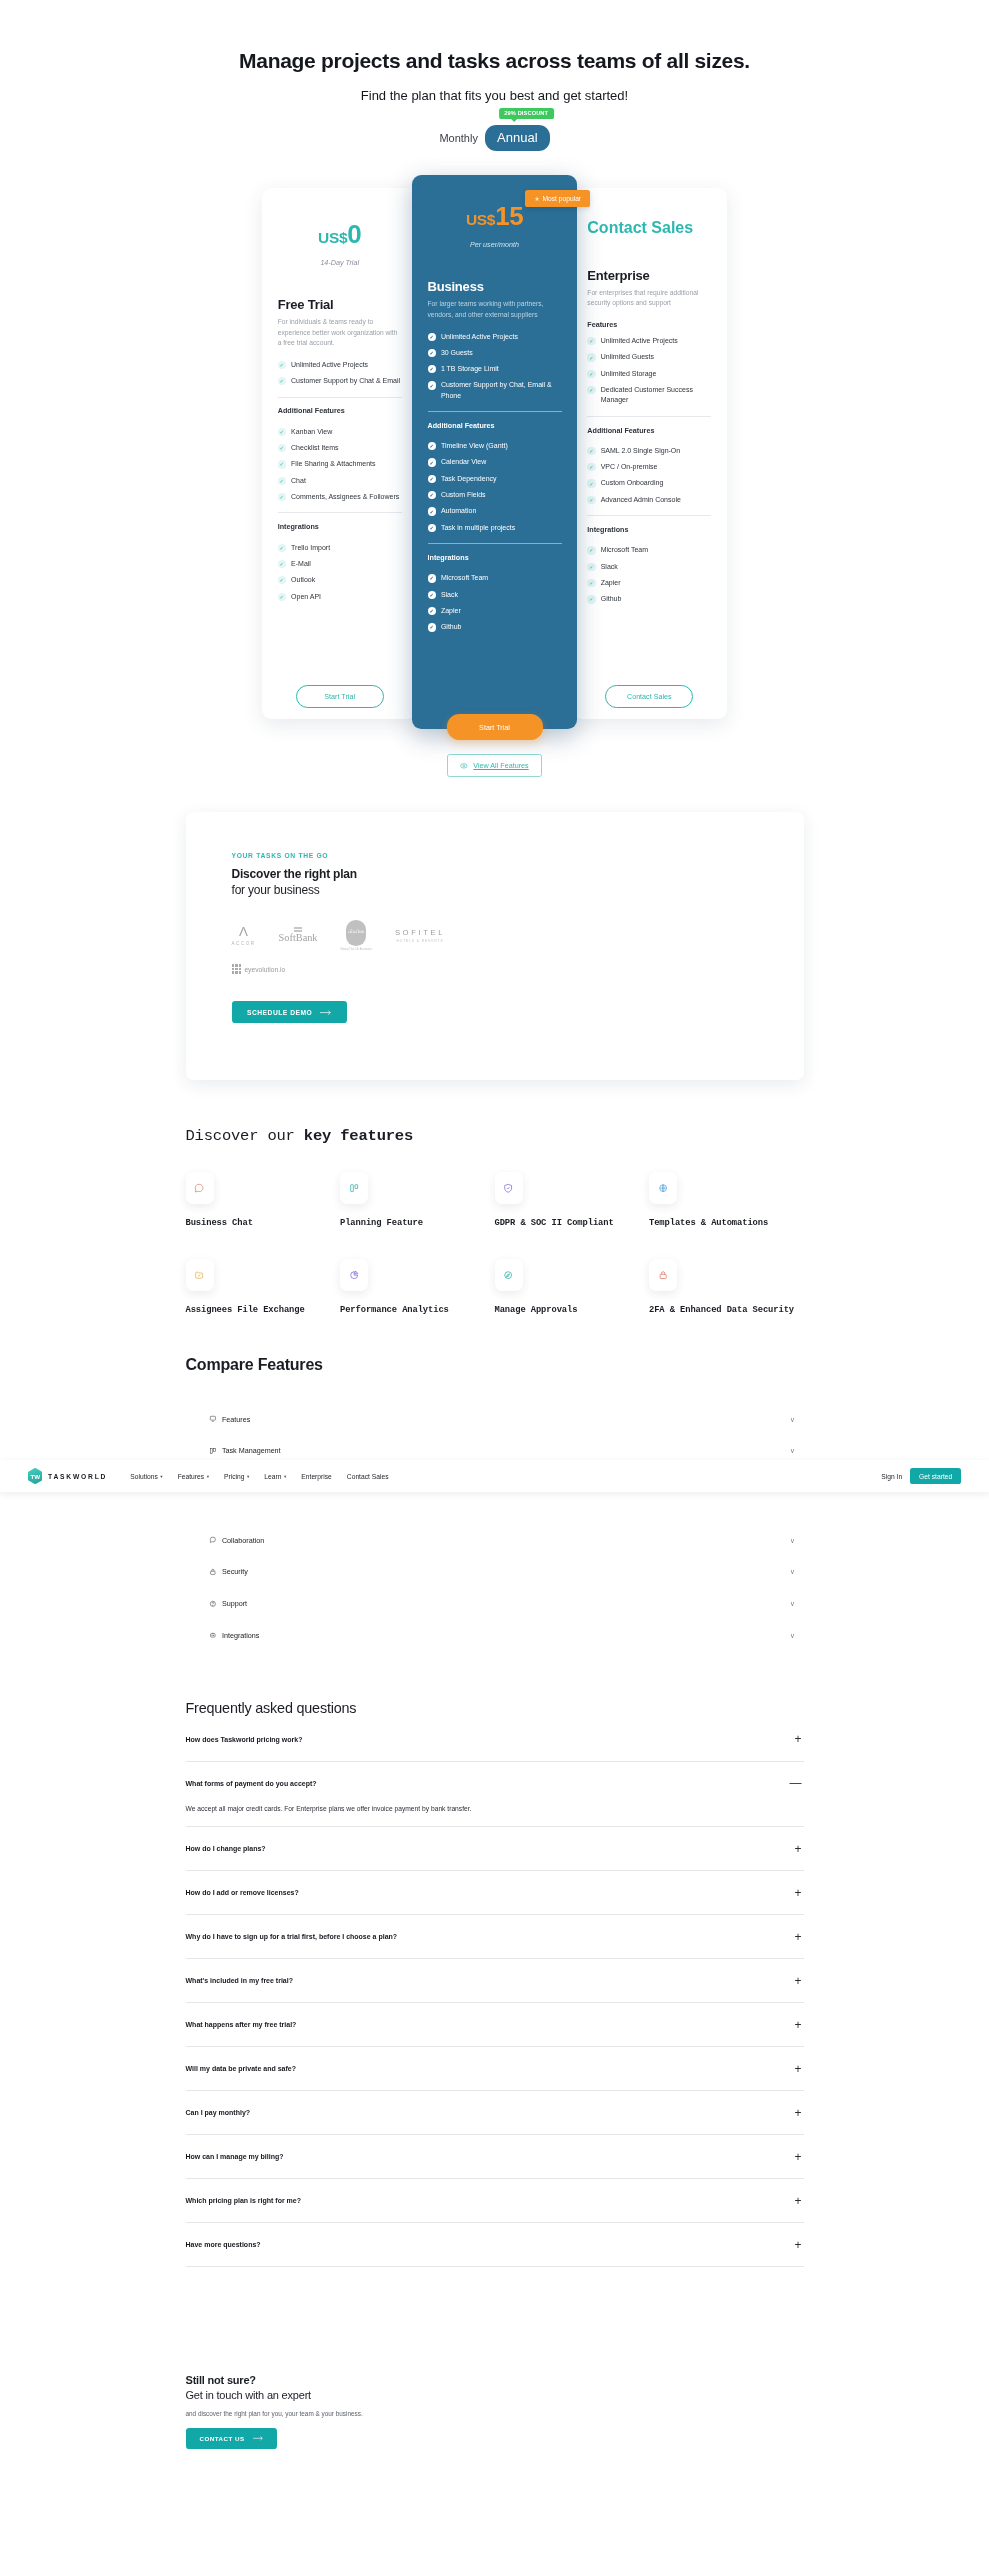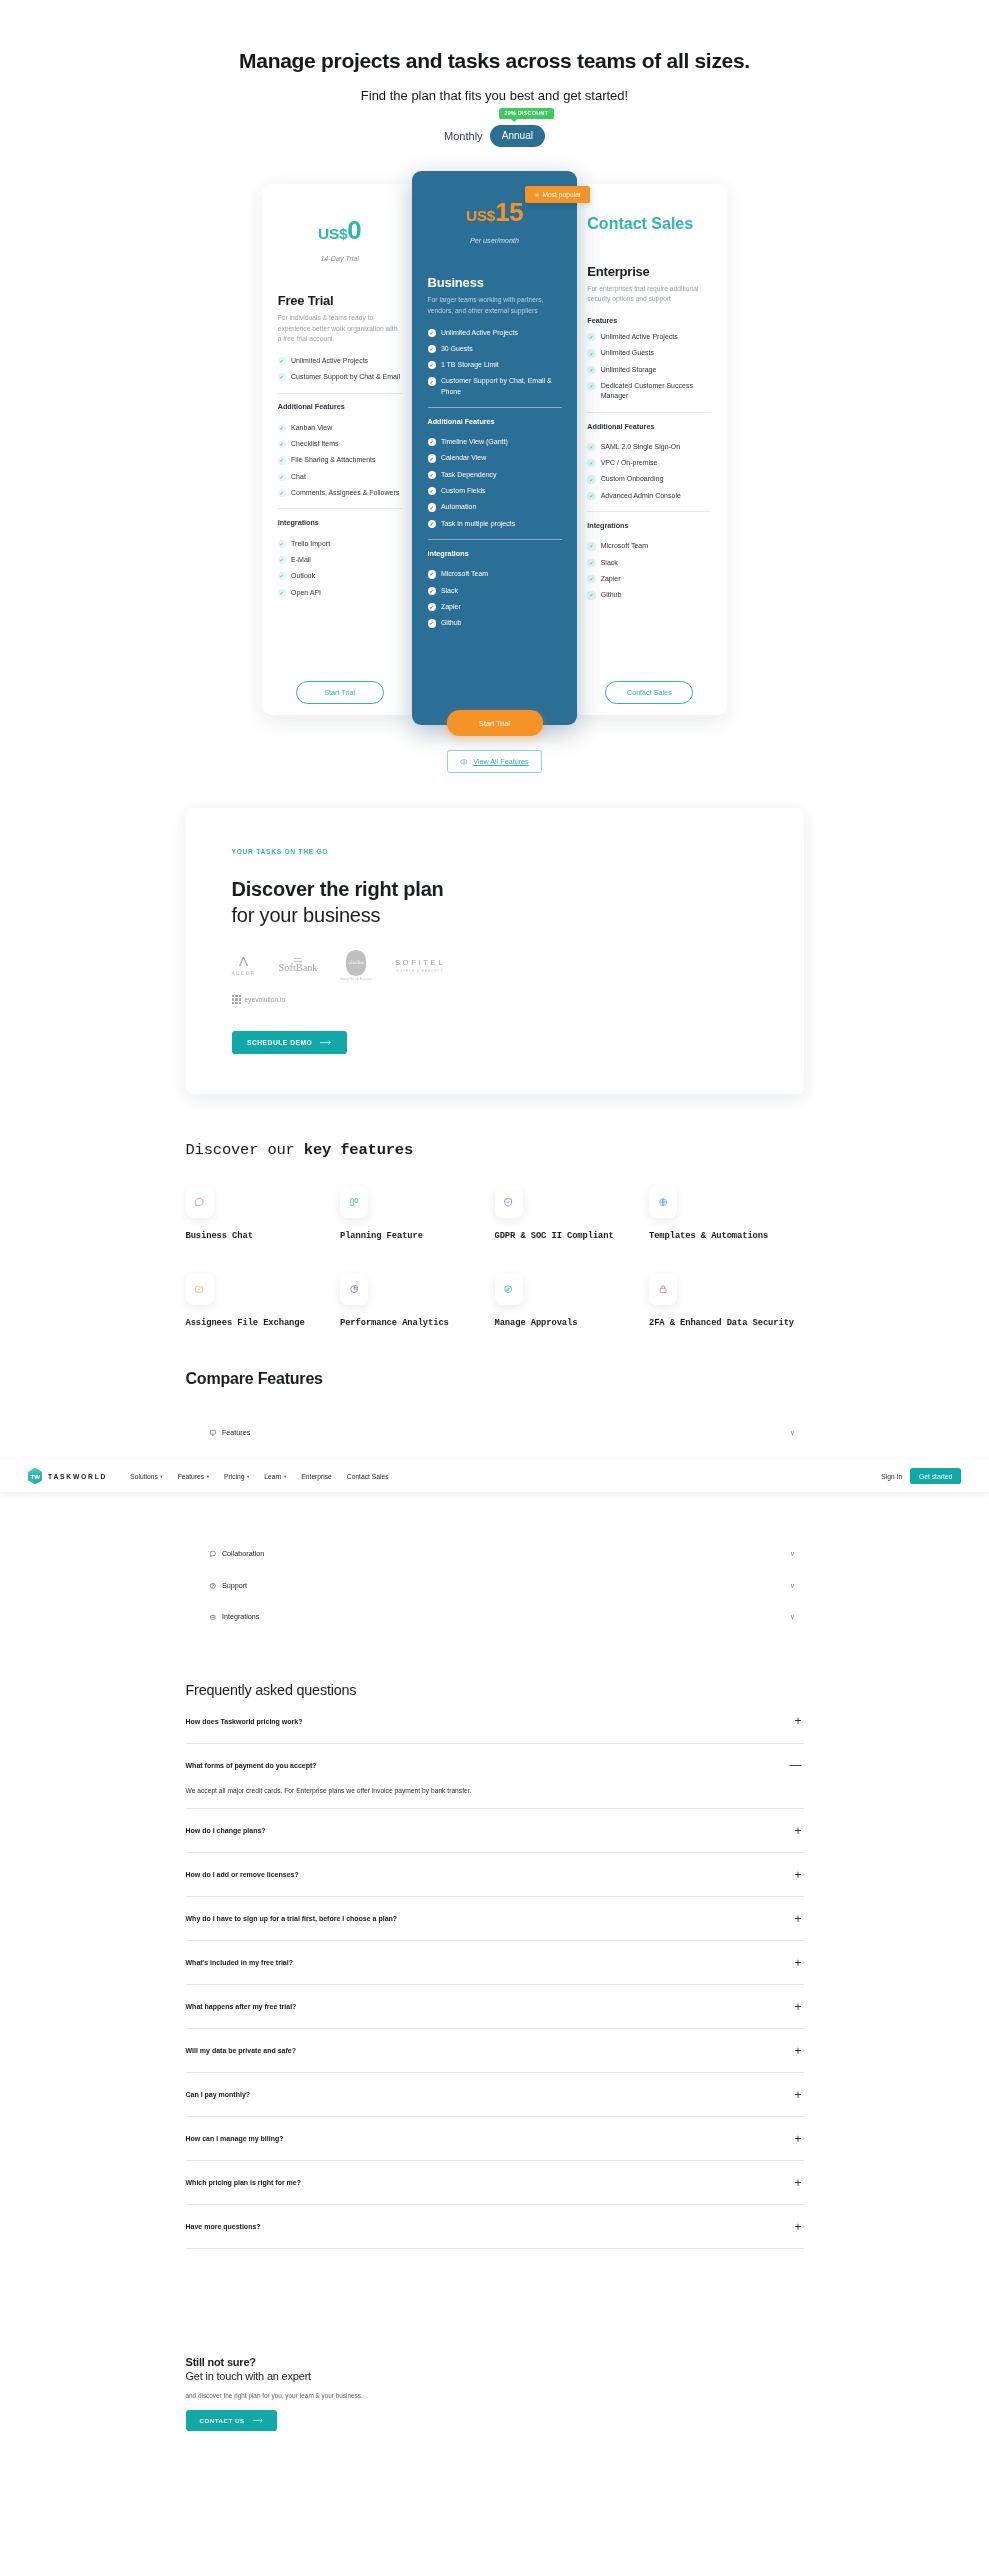--- a/index.html
+++ b/index.html
@@ -29,21 +29,21 @@
     background: #3ec95f; color: #fff; font-size: 5.7px; font-weight: 700;
     padding: 2.6px 5.7px; border-radius: 2.6px; letter-spacing: 0.1px; white-space: nowrap;
   }
   .discount-badge::after {
     content: ""; position: absolute; bottom: -3.1px; left: 12.4px;
     border-left: 3.6px solid transparent; border-right: 3.6px solid transparent;
     border-top: 3.6px solid #3ec95f;
   }
   .toggle-label { font-size: 11px; color: #3a3f48; cursor: pointer; }
   .toggle-pill {
-    background: #2b6e96; color: #fff; font-size: 10px;
+    background: #2b6e96; color: #fff; font-size: 13px;
     padding: 5.7px 12px; border-radius: 11.3px; cursor: pointer;
   }
 
   
   .plans {
     margin: 24px auto 0; width: 520px; display: flex;
     align-items: flex-start; justify-content: center; position: relative;
   }
   .plan {
     background: #fff; border-radius: 9.3px; width: 155px;
@@ -115,21 +115,21 @@
     border-radius: 2.6px; padding: 6.2px 12.4px; font-size: 7.2px; cursor: pointer; text-decoration: underline;
   }
 
   
   .promo {
     margin: 35px auto 0; width: 618px; background: #fff; border-radius: 7.2px;
     box-shadow: 0 4.1px 17.5px rgba(25,45,70,0.09); padding: 40px 0 40px 46px;
     min-height: 268px;
   }
   .promo .eyebrow { color: #2cb8b0; font-size: 6.7px; font-weight: 700; letter-spacing: 0.7px; }
-  .promo h3 { font-size: 20px; font-weight: 700; line-height: 1.28; margin-top: 22px; letter-spacing: -0.2px; }
+  .promo h3 { font-size: 12px; font-weight: 700; line-height: 1.28; margin-top: 8px; letter-spacing: -0.2px; }
   .promo h3 .light { font-weight: 400; }
   .logos { display: flex; align-items: center; gap: 23px; margin-top: 21.6px; }
   .logo { filter: grayscale(1); opacity: 0.55; display: flex; flex-direction: column; align-items: center; }
   .logo-accor .mark { font-size: 13.4px; color: #555; line-height: 1; }
   .logo-accor .nm { font-size: 4.6px; letter-spacing: 1.5px; color: #777; margin-top: 2.6px; }
   .logo-softbank { display: flex; align-items: center; gap: 0; }
   .logo-softbank .bars { display: flex; flex-direction: column; gap: 1.5px; }
   .logo-softbank .bars i { display: block; width: 8.2px; height: 1.5px; background: #999; }
   .logo-softbank .nm { font-family: "Liberation Serif", serif; font-size: 10.3px; color: #555; }
   .logo-mtl .pill {
@@ -619,20 +619,30 @@
           <svg width="7.7" height="7.7" viewBox="0 0 24 24" fill="none" stroke="#333" stroke-width="1.6">
             <path d="M20 11a7.5 7.5 0 0 1-8 7.5 8.5 8.5 0 0 1-3-.5L4 20l1.4-4A7.3 7.3 0 0 1 4 11a7.5 7.5 0 0 1 8-7.5A7.5 7.5 0 0 1 20 11z"></path>
           </svg>
         </span>
       <span class="cl">Collaboration</span>
       <span class="cv">v</span>
     </div>
     <div class="cmp-row">
       <span class="ci">
           <svg width="7.7" height="7.7" viewBox="0 0 24 24" fill="none" stroke="#333" stroke-width="1.6">
+            <rect x="5" y="10" width="14" height="10" rx="2"></rect>
+            <path d="M8.5 10V7.5a3.5 3.5 0 0 1 7 0V10"></path>
+          </svg>
+        </span>
+      <span class="cl">Security</span>
+      <span class="cv">v</span>
+    </div>
+    <div class="cmp-row">
+      <span class="ci">
+          <svg width="7.7" height="7.7" viewBox="0 0 24 24" fill="none" stroke="#333" stroke-width="1.6">
             <circle cx="12" cy="12" r="8"></circle>
             <path d="M10 9.5a2 2 0 1 1 2.6 1.9c-.6.3-.6.9-.6 1.6"></path>
             <circle cx="12" cy="16" r="0.6" fill="#333"></circle>
           </svg>
         </span>
       <span class="cl">Support</span>
       <span class="cv">v</span>
     </div>
     <div class="cmp-row">
       <span class="ci">

